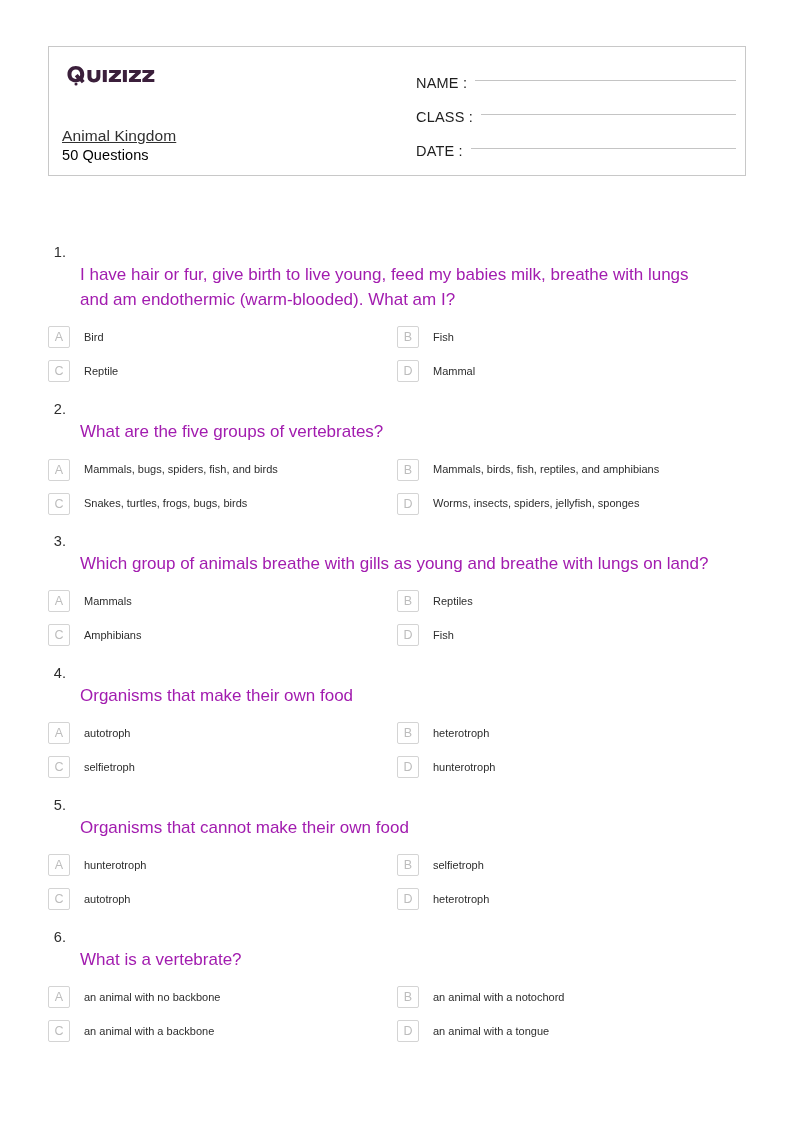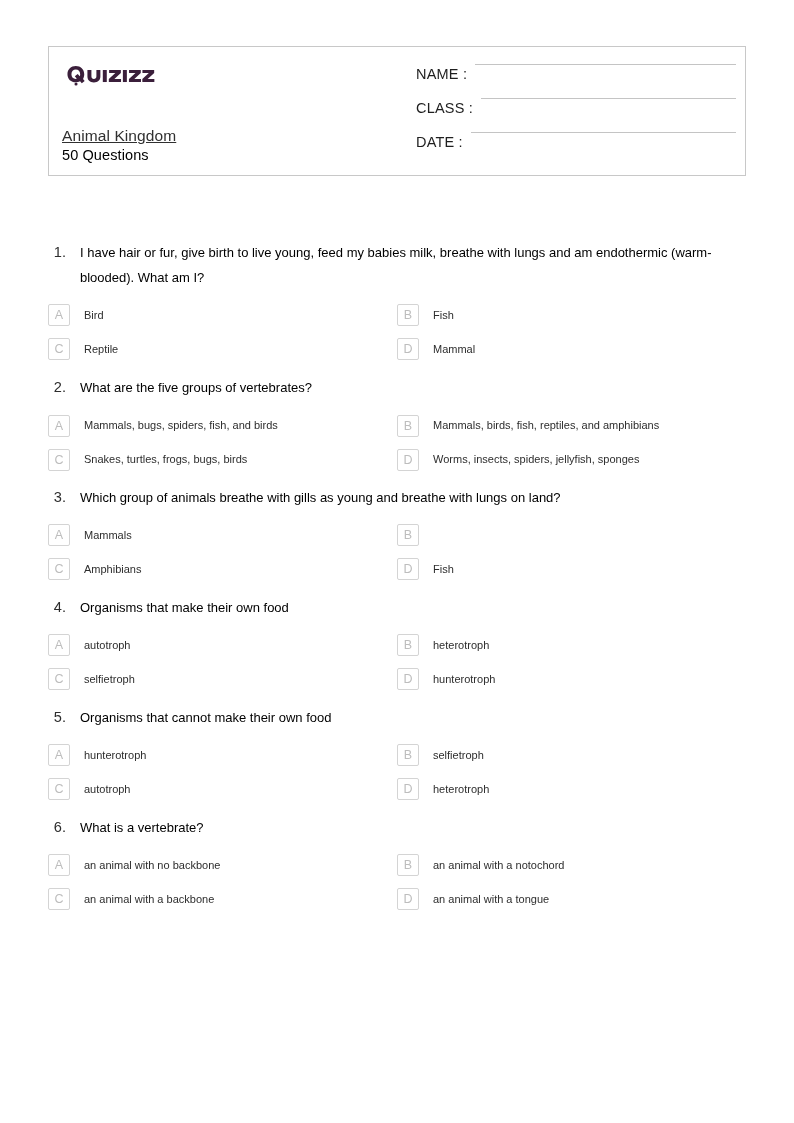--- a/index.html
+++ b/index.html
@@ -65,21 +65,21 @@
   }
 
   .header-right {
     position: absolute;
     left: 367px;
     top: 19px;
     width: 320px;
   }
   .field-row {
     display: flex;
-    align-items: flex-start;
+    align-items: center;
     height: 34px;
   }
   .field-label {
     font-size: 14.5px;
     color: #1f1f1f;
     letter-spacing: 0.2px;
     white-space: nowrap;
     flex: 0 0 auto;
   }
   .field-line {
@@ -112,24 +112,25 @@
     width: 32px;
     text-align: right;
     padding-right: 14px;
     font-size: 14.6px;
     line-height: 25px;
     color: #2d2d2d;
     box-sizing: border-box;
   }
   .q-text {
     flex: 1 1 auto;
-    font-size: 13px;
+    font-size: 17px;
     line-height: 25px;
-    color: #000000;
+    color: #a21caf;
     max-width: 640px;
+    margin-top: 22px;
   }
 
   .opts {
     display: flex;
     flex-wrap: wrap;
     padding: 3px 48px 0 48px;
   }
   .opt {
     display: flex;
     align-items: flex-start;
@@ -254,20 +255,21 @@
         <div class="q-num">3.</div>
         <div class="q-text">Which group of animals breathe with gills as young and breathe with lungs on land?</div>
       </div>
       <div class="opts">
         <div class="opt">
           <span class="opt-letter">A</span>
           <span class="opt-text">Mammals</span>
         </div>
         <div class="opt">
           <span class="opt-letter">B</span>
+          <span class="opt-text">Reptiles</span>
         </div>
         <div class="opt">
           <span class="opt-letter">C</span>
           <span class="opt-text">Amphibians</span>
         </div>
         <div class="opt">
           <span class="opt-letter">D</span>
           <span class="opt-text">Fish</span>
         </div>
       </div>

